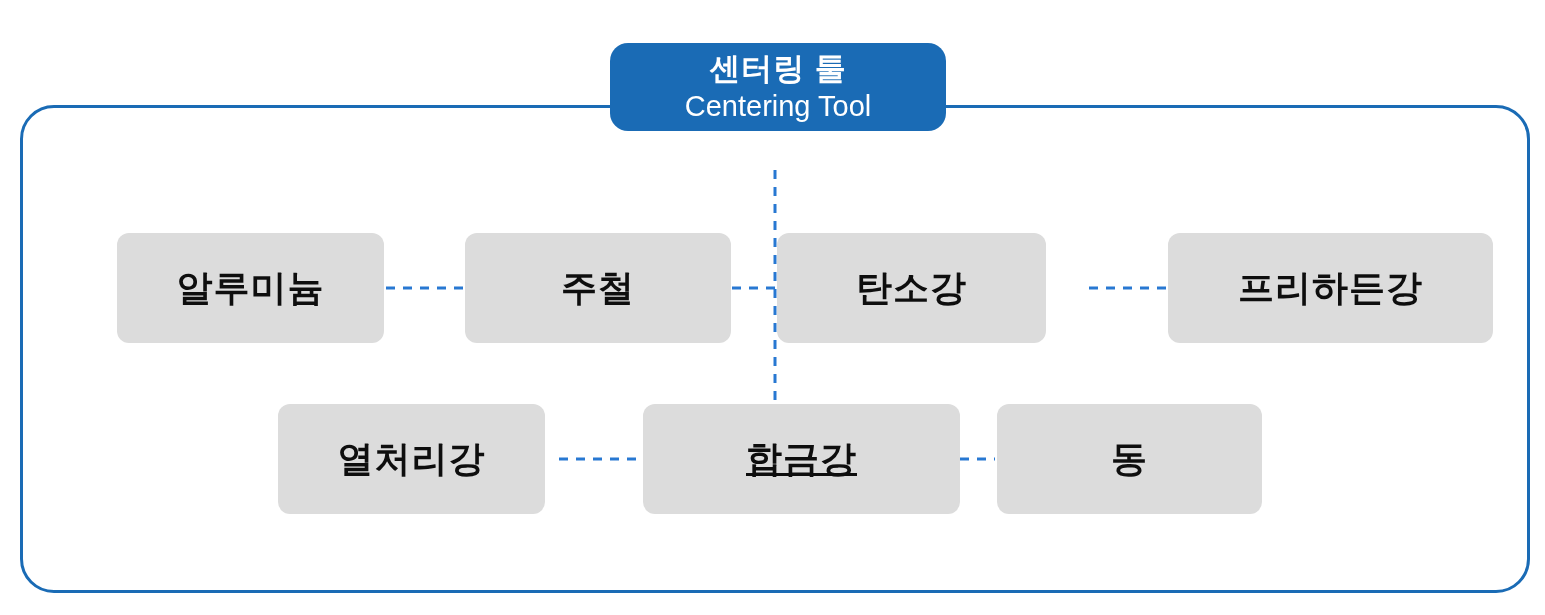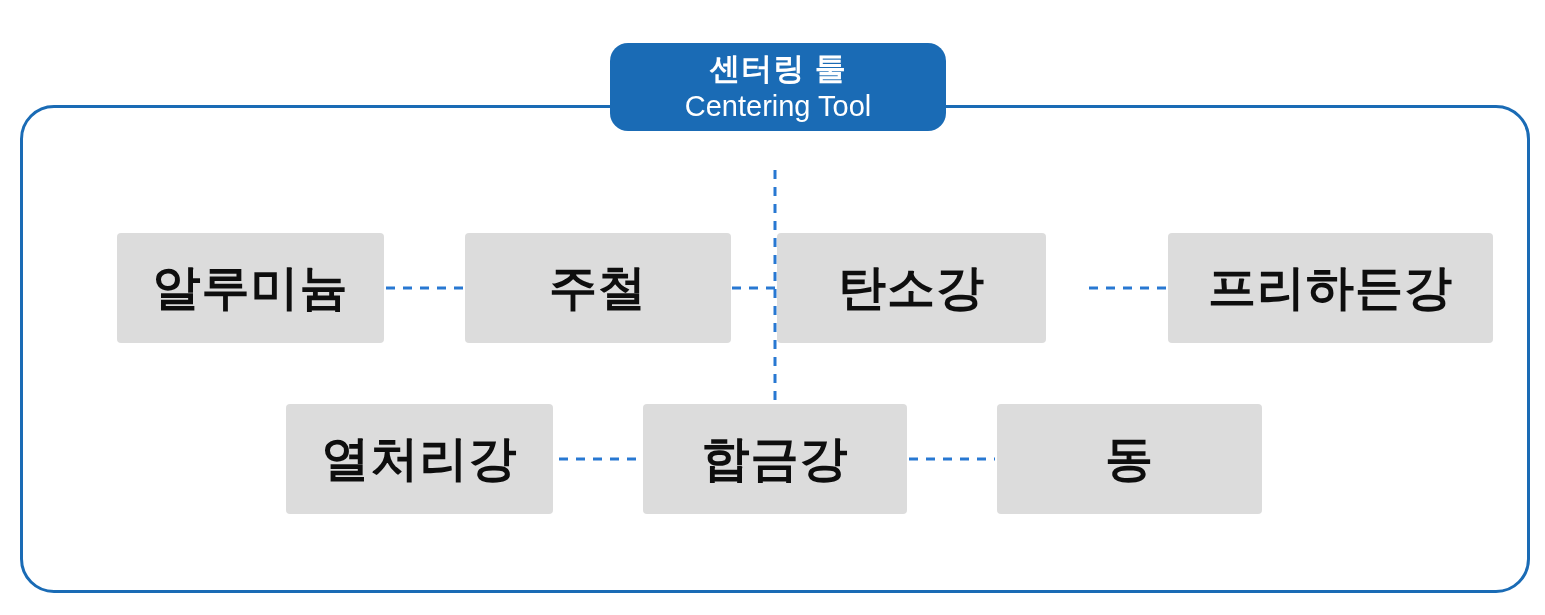--- a/index.html
+++ b/index.html
@@ -33,25 +33,25 @@
     width: 1545px;
     height: 615px;
     z-index: 1;
     pointer-events: none;
   }
   .node {
     position: absolute;
     height: 110px;
     top: 233px;
     background: var(--node-gray, #DCDCDC);
-    border-radius: 4px;
+    border-radius: 12px;
     display: flex;
     align-items: center;
     justify-content: center;
-    font-size: 48px;
+    font-size: 36px;
     font-weight: 600;
     letter-spacing: 1px;
     color: var(--text-dark, #0E0E0E);
     z-index: 2;
     white-space: nowrap;
   }
   .row2 { top: 404px; }
   .title-box {
     position: absolute;
     left: 610px;
@@ -105,17 +105,17 @@
   <div class="title-box">
     <div class="title-ko">센터링 툴</div>
     <div class="title-en">Centering Tool</div>
   </div>
 
   <div class="node" style="left:117px; width:267px;">알루미늄</div>
   <div class="node" style="left:465px; width:266px;">주철</div>
   <div class="node" style="left:777px; width:269px;">탄소강</div>
   <div class="node" style="left:1168px; width:325px;">프리하든강</div>
 
-  <div class="node row2" style="left:286px; width:267px;">열처리강</div>
-  <div class="node row2" style="left:643px; width:264px;">합금강</div>
+  <div class="node row2" style="left:278px; width:267px;">열처리강</div>
+  <div class="node row2" style="left:643px; width:317px;text-decoration:underline;">합금강</div>
   <div class="node row2" style="left:997px; width:265px;">동</div>
 
 </div>
 
 </body></html>

